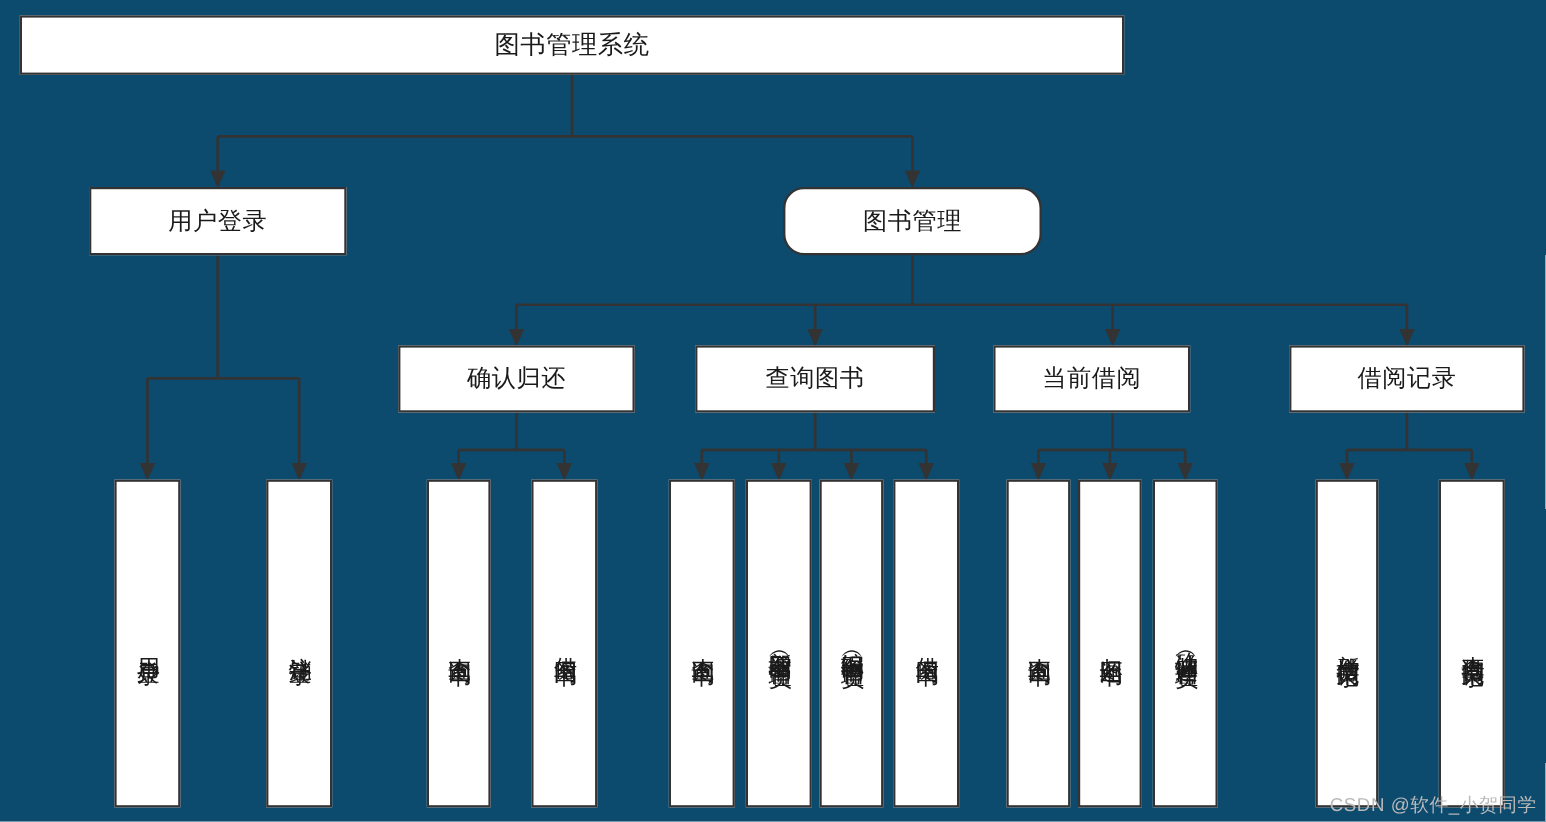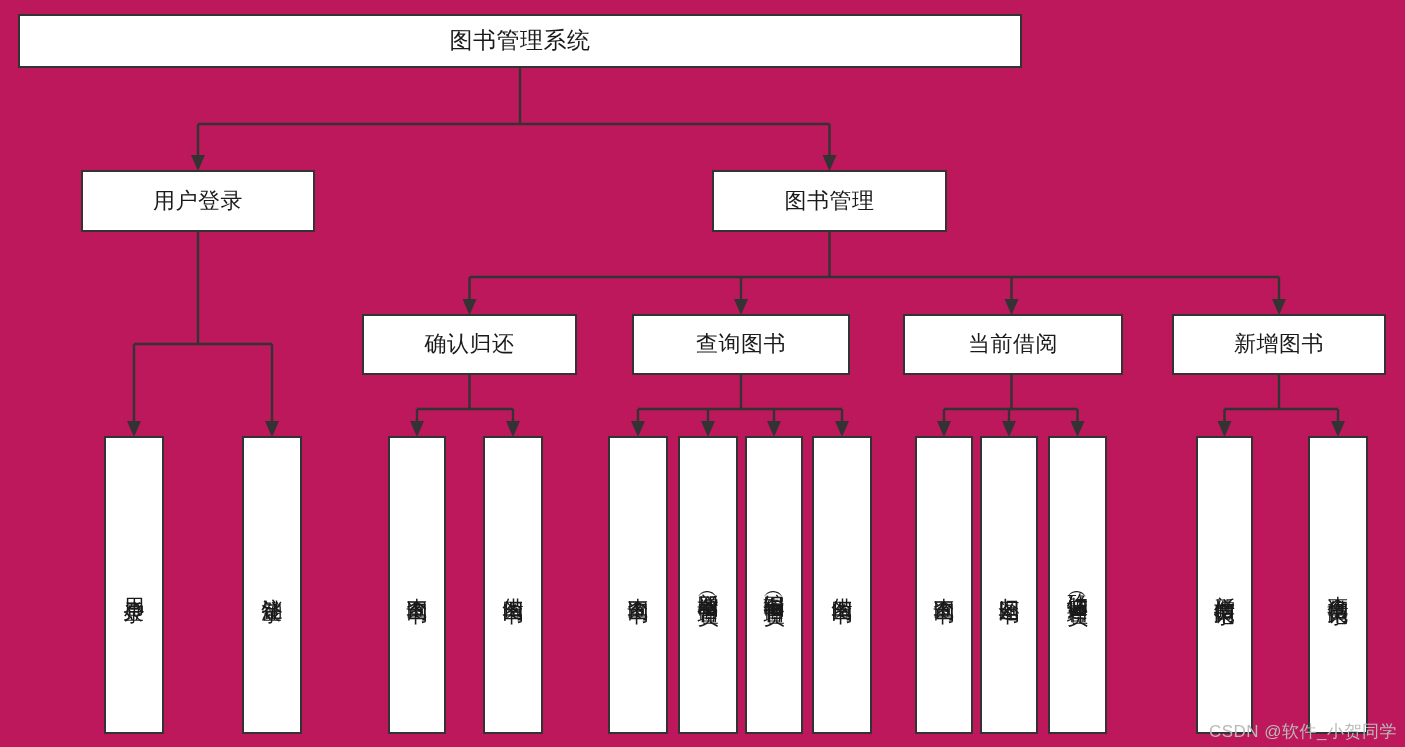--- a/index.html
+++ b/index.html
@@ -7,21 +7,21 @@
     padding: 0;
     background: #ffffff;
   }
   body {
     font-family: "Liberation Sans", "DejaVu Sans", sans-serif;
   }
   #canvas {
     position: relative;
     width: 1405px;
     height: 747px;
-    background: #be185d;
+    background: #0c4a6e;
     overflow: hidden;
   }
   #wires {
     position: absolute;
     left: 0;
     top: 0;
     width: 1405px;
     height: 747px;
     pointer-events: none;
   }
@@ -132,38 +132,38 @@
     </svg>
 
   <div class="node root horiz" id="n-root" style="left: 18px; top: 14px; width: 1004px; height: 54px;">
     <span>图书管理系统</span>
   </div>
 
   <div class="node horiz" id="n-user_login" style="left: 81px; top: 170px; width: 234px; height: 62px;">
     <span>用户登录</span>
   </div>
 
-  <div class="node horiz" id="n-book_manage" style="left: 712px; top: 170px; width: 235px; height: 62px;">
+  <div class="node horiz" id="n-book_manage" style="left: 712px; top: 170px; width: 235px; height: 62px; border-radius: 19px;">
     <span>图书管理</span>
   </div>
 
   <div class="node horiz" id="n-new_book_rec" style="left: 362px; top: 314px; width: 215px; height: 61px;">
     <span>确认归还</span>
   </div>
 
   <div class="node horiz" id="n-book_borrow" style="left: 632px; top: 314px; width: 218px; height: 61px;">
     <span>查询图书</span>
   </div>
 
-  <div class="node horiz" id="n-current_borrow" style="left: 903px; top: 314px; width: 220px; height: 61px;">
+  <div class="node horiz" id="n-current_borrow" style="left: 903px; top: 314px; width: 179px; height: 61px;">
     <span>当前借阅</span>
   </div>
 
   <div class="node horiz" id="n-borrow_record" style="left: 1172px; top: 314px; width: 214px; height: 61px;">
-    <span>新增图书</span>
+    <span>借阅记录</span>
   </div>
 
   <div class="node vert" id="n-leaf_user_login" style="left: 104px; top: 436px; width: 60px; height: 298px;">
     <span class="vtext">用户登录</span>
   </div>
 
   <div class="node vert" id="n-leaf_user_logout" style="left: 242px; top: 436px; width: 60px; height: 298px;">
     <span class="vtext">注销登录</span>
   </div>
 

